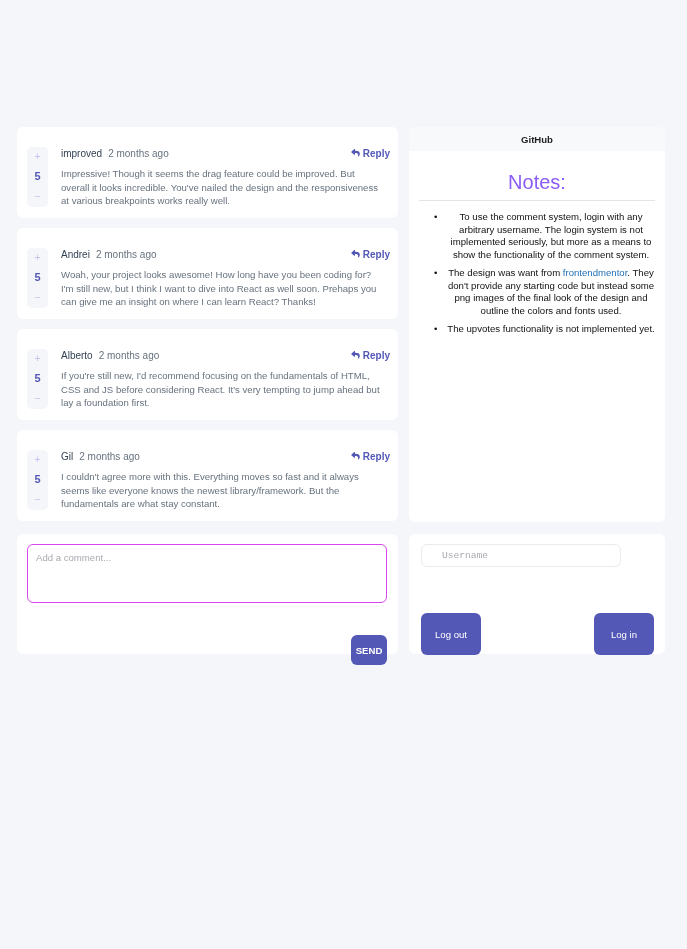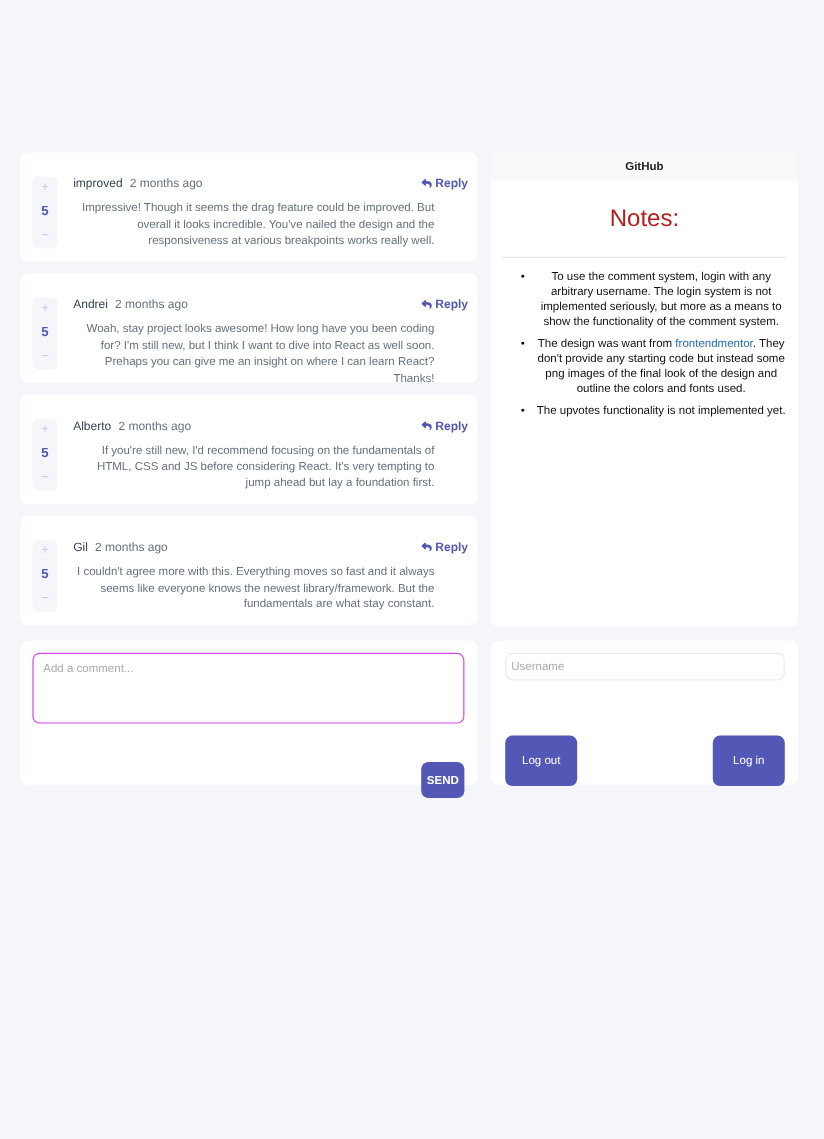--- a/index.html
+++ b/index.html
@@ -38,22 +38,22 @@
       display: flex; align-items: center; height: 14px;
     }
     .c-user { color: #334253; font-size: 10px; margin-right: 6px; }
     .c-time { color: #67727e; font-size: 10px; }
     .reply {
       margin-left: auto; color: #5357b6; font-weight: bold; font-size: 10px;
       display: flex; align-items: center; cursor: pointer;
     }
     .reply svg { margin-right: 3px; }
     .c-body {
-      position: absolute; left: 44px; top: 40px; right: 36px;
-      color: #67727e; font-size: 9.6px; line-height: 13.5px; text-align: right;
+      position: absolute; left: 44px; top: 40px; right: 18px;
+      color: #67727e; font-size: 9.6px; line-height: 13.5px;
     }
 
     .composer {
       position: absolute; left: 17px; top: 534px; width: 381px; height: 120px;
       background: #ffffff; border-radius: 6px;
     }
     .composer textarea {
       position: absolute; left: 10px; top: 10px; width: 360px; height: 59px;
       border: 1px solid #d946ef; border-radius: 6px; resize: none;
       padding: 7px 8px; font-family: "Liberation Sans", sans-serif; font-size: 9.6px; color: #334253;
@@ -68,42 +68,42 @@
 
     .notes {
       position: absolute; left: 409px; top: 127px; width: 256px; height: 395px;
       background: #ffffff; border-radius: 6px; overflow: hidden; text-align: center;
     }
     .gh-bar {
       height: 24px; background: #f8f9fb; display: flex; align-items: center; justify-content: center;
       color: #1f1f1f; font-weight: bold; font-size: 9.6px; cursor: pointer;
     }
     .notes h2 {
-      font-weight: normal; font-size: 20px; color: #b91c1c;
-      margin: 20px 10px 0 10px; padding-bottom: 20px;
+      font-weight: normal; font-size: 20px; color: #8b5cf6;
+      margin: 20px 10px 0 10px; padding-bottom: 6px;
       border-bottom: 1px solid #e3e4e8;
     }
     .notes ul { list-style: none; margin: 10px 6px 0 25px; }
     .notes li {
       position: relative; color: #111; font-size: 9.6px; line-height: 12.7px; margin-bottom: 5px;
       padding-left: 9px;
     }
     .notes li::before {
       content: "•"; position: absolute; left: 0; top: 0; color: #111;
     }
     .notes a { color: #1f6fb5; cursor: pointer; }
 
     .auth {
       position: absolute; left: 409px; top: 534px; width: 256px; height: 120px;
       background: #ffffff; border-radius: 6px;
     }
     .auth input {
-      position: absolute; left: 12px; top: 10px; width: 233px; height: 23px;
-      border: 1px solid #e9ebf0; border-radius: 6px; padding: 0 4px;
-      font-family: Liberation Sans, sans-serif; font-size: 9.6px; color: #334253; outline: none;
+      position: absolute; left: 12px; top: 10px; width: 200px; height: 23px;
+      border: 1px solid #e9ebf0; border-radius: 6px; padding: 0 20px;
+      font-family: Liberation Mono, monospace; font-size: 9.6px; color: #334253; outline: none;
     }
     .auth input::placeholder { color: #a8aab0; }
     .auth button {
       position: absolute; top: 79px; width: 60px; height: 42px;
       background: #5357b6; color: #fff; border: none; border-radius: 6px;
       font-family: "Liberation Sans", sans-serif; font-size: 9.6px; cursor: pointer;
     }
     .logout { left: 12px; }
     .login { right: 11px; }
   </style>
@@ -142,21 +142,21 @@
       <div class="c-head">
         <span class="c-user">Andrei</span>
         <span class="c-time">2 months ago</span>
         <span class="reply">
           <svg width="9" height="8" viewBox="0 0 14 13">
               <path d="M.227 4.316 5.04.16a.657.657 0 0 1 1.085.497v2.189c4.392.05 7.875.93 7.875 5.093 0 1.68-1.082 3.344-2.279 4.214-.373.272-.905-.07-.767-.51 1.24-3.964-.588-5.017-4.829-5.078v2.404c0 .566-.664.86-1.085.496L.227 5.31a.657.657 0 0 1 0-.993Z" fill="#5357b6"></path>
             </svg>
           <span>Reply</span>
         </span>
       </div>
-      <div class="c-body">Woah, stay project looks awesome! How long have you been coding for? I'm still new, but I think I want to dive into React as well soon. Prehaps you can give me an insight on where I can learn React? Thanks!</div>
+      <div class="c-body">Woah, your project looks awesome! How long have you been coding for? I'm still new, but I think I want to dive into React as well soon. Prehaps you can give me an insight on where I can learn React? Thanks!</div>
     </div>
 
     <div class="comment">
       <div class="vote">
         <span class="plus">+</span>
         <span class="score">5</span>
         <span class="minus">−</span>
       </div>
       <div class="c-head">
         <span class="c-user">Alberto</span>

